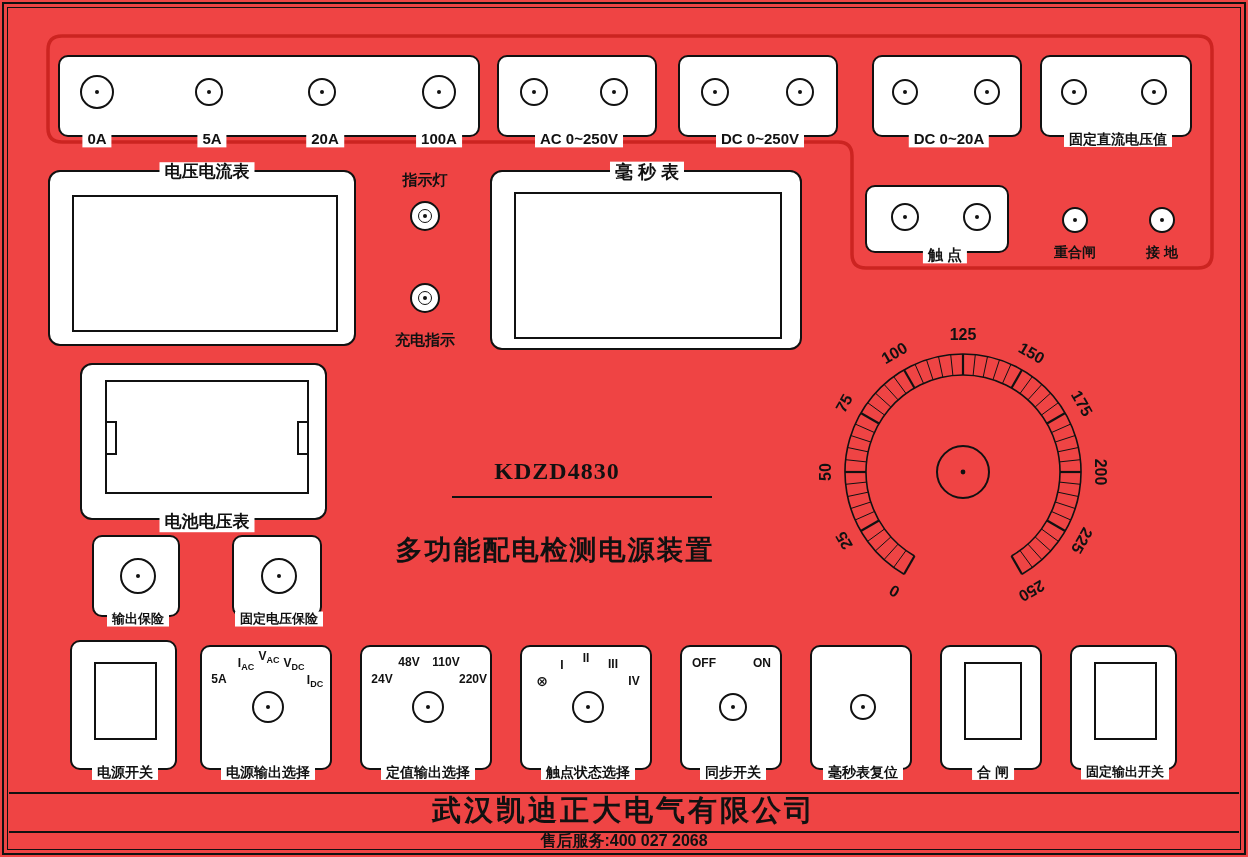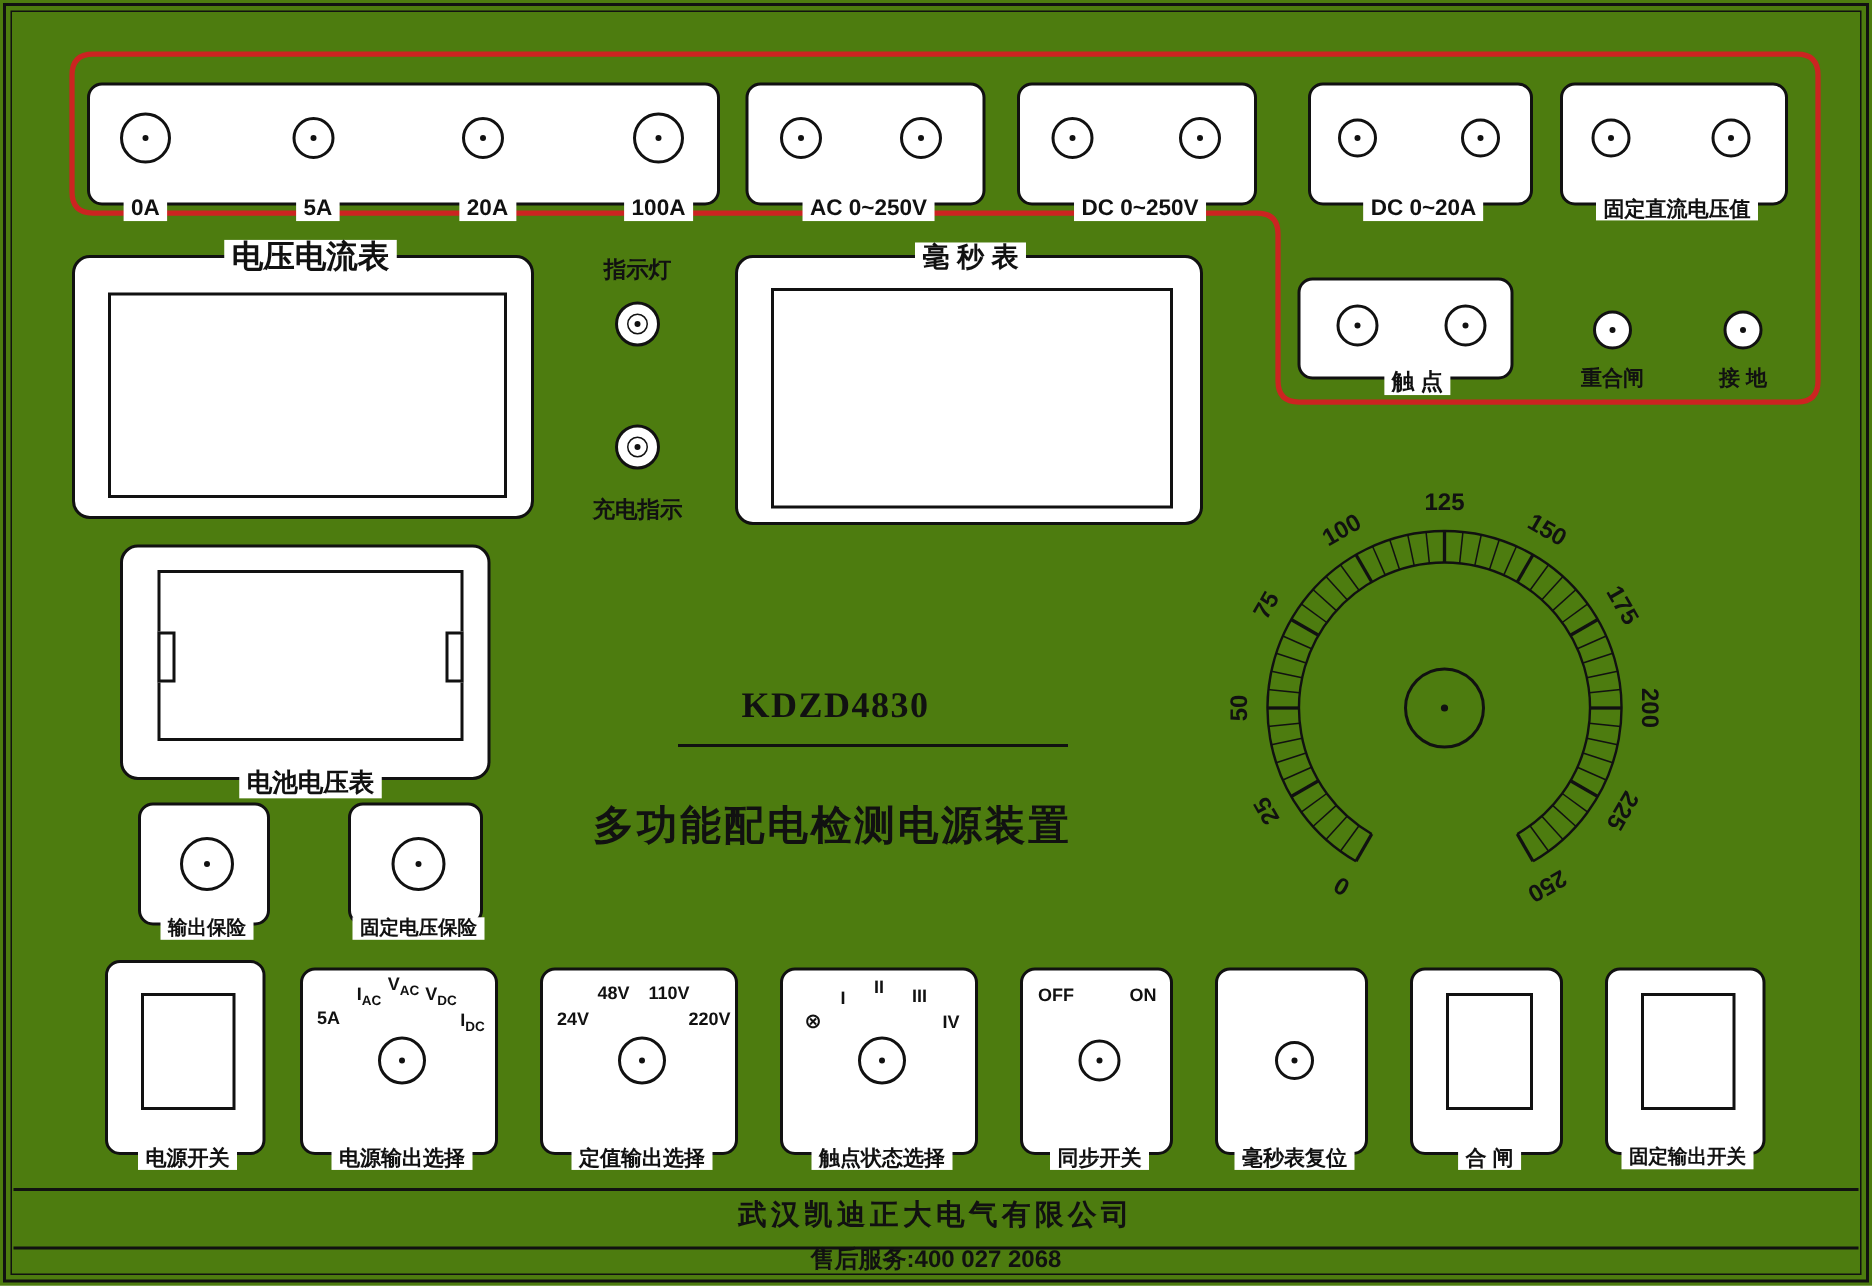--- a/index.html
+++ b/index.html
@@ -1,18 +1,18 @@
 <!DOCTYPE html>
 <html><head>
 <meta charset="utf-8">
 <style>
   * { margin:0; padding:0; box-sizing:border-box; }
   html,body { width:1248px; height:857px; }
   body { background:#ffffff; font-family:"Liberation Sans","DejaVu Sans",sans-serif; color:#111; }
-  .panel { position:relative; width:1248px; height:857px; background:#4d7c0f; overflow:hidden; }
+  .panel { position:relative; width:1248px; height:857px; background:#ef4444; overflow:hidden; }
   .abs { position:absolute; }
   .frame-outer { position:absolute; inset:2px; border:2.5px solid #111; pointer-events:none; }
   .frame-inner { position:absolute; inset:7px; border:1.5px solid #111; pointer-events:none; }
   .group { position:absolute; border:2px solid #111; border-radius:10px; background:#fff; }
   .inner-rect { position:absolute; border:2px solid #111; background:#fff; }
   .terminal { position:absolute; border:2px solid #111; border-radius:50%; background:#fff; }
   .terminal::after { content:""; position:absolute; left:50%; top:50%; width:4px; height:4px;
                      margin:-2px 0 0 -2px; border-radius:50%; background:#111; }
   .lamp-inner { position:absolute; left:50%; top:50%; transform:translate(-50%,-50%);
                 width:14px; height:14px; border:1.5px solid #111; border-radius:50%; }
@@ -76,21 +76,21 @@
     <div class="terminal" style="left:96px;top:16px;width:28px;height:28px"></div>
     <span class="tag" style="left:78px;top:68px">触  点</span>
   </div>
 
   <div class="terminal" style="left:1062px;top:207px;width:26px;height:26px"></div>
   <span class="lbl" style="left:1075px;top:252px;font-size:14px">重合闸</span>
   <div class="terminal" style="left:1149px;top:207px;width:26px;height:26px"></div>
   <span class="lbl" style="left:1162px;top:252px;font-size:14px">接  地</span>
 
   <div class="group" style="left:48px;top:170px;width:308px;height:176px;border-radius:12px">
-    <span class="tag" style="left:157px;top:0;font-size:21px">电压电流表</span>
+    <span class="tag" style="left:157px;top:0;font-size:17px">电压电流表</span>
     <div class="inner-rect" style="left:22px;top:23px;width:266px;height:137px"></div>
   </div>
 
   <span class="lbl" style="left:425px;top:180px;font-size:15px">指示灯</span>
   <div class="terminal" style="left:410px;top:201px;width:30px;height:30px">
     <div class="lamp-inner"></div>
   </div>
   <div class="terminal" style="left:410px;top:283px;width:30px;height:30px">
     <div class="lamp-inner"></div>
   </div>
@@ -242,17 +242,17 @@
     <div class="inner-rect" style="left:22px;top:15px;width:58px;height:78px"></div>
     <span class="tag" style="left:51px;top:125px;font-size:14px">合  闸</span>
   </div>
 
   <div class="group" style="left:1070px;top:645px;width:107px;height:125px">
     <div class="inner-rect" style="left:22px;top:15px;width:63px;height:78px"></div>
     <span class="tag" style="left:53px;top:125px;font-size:13px">固定输出开关</span>
   </div>
 
   <div class="abs" style="left:9px;top:792px;width:1230px;border-top:2px solid #111"></div>
-  <div class="lbl" style="left:624px;top:811px;font-size:19px;letter-spacing:3px">武汉凯迪正大电气有限公司</div>
+  <div class="lbl" style="left:624px;top:811px;font-size:29px;letter-spacing:3px">武汉凯迪正大电气有限公司</div>
   <div class="abs" style="left:9px;top:831px;width:1230px;border-top:2px solid #111"></div>
   <div class="lbl" style="left:624px;top:841px;font-size:16px">售后服务:400 027 2068</div>
 
 </div>
 
 </body></html>

